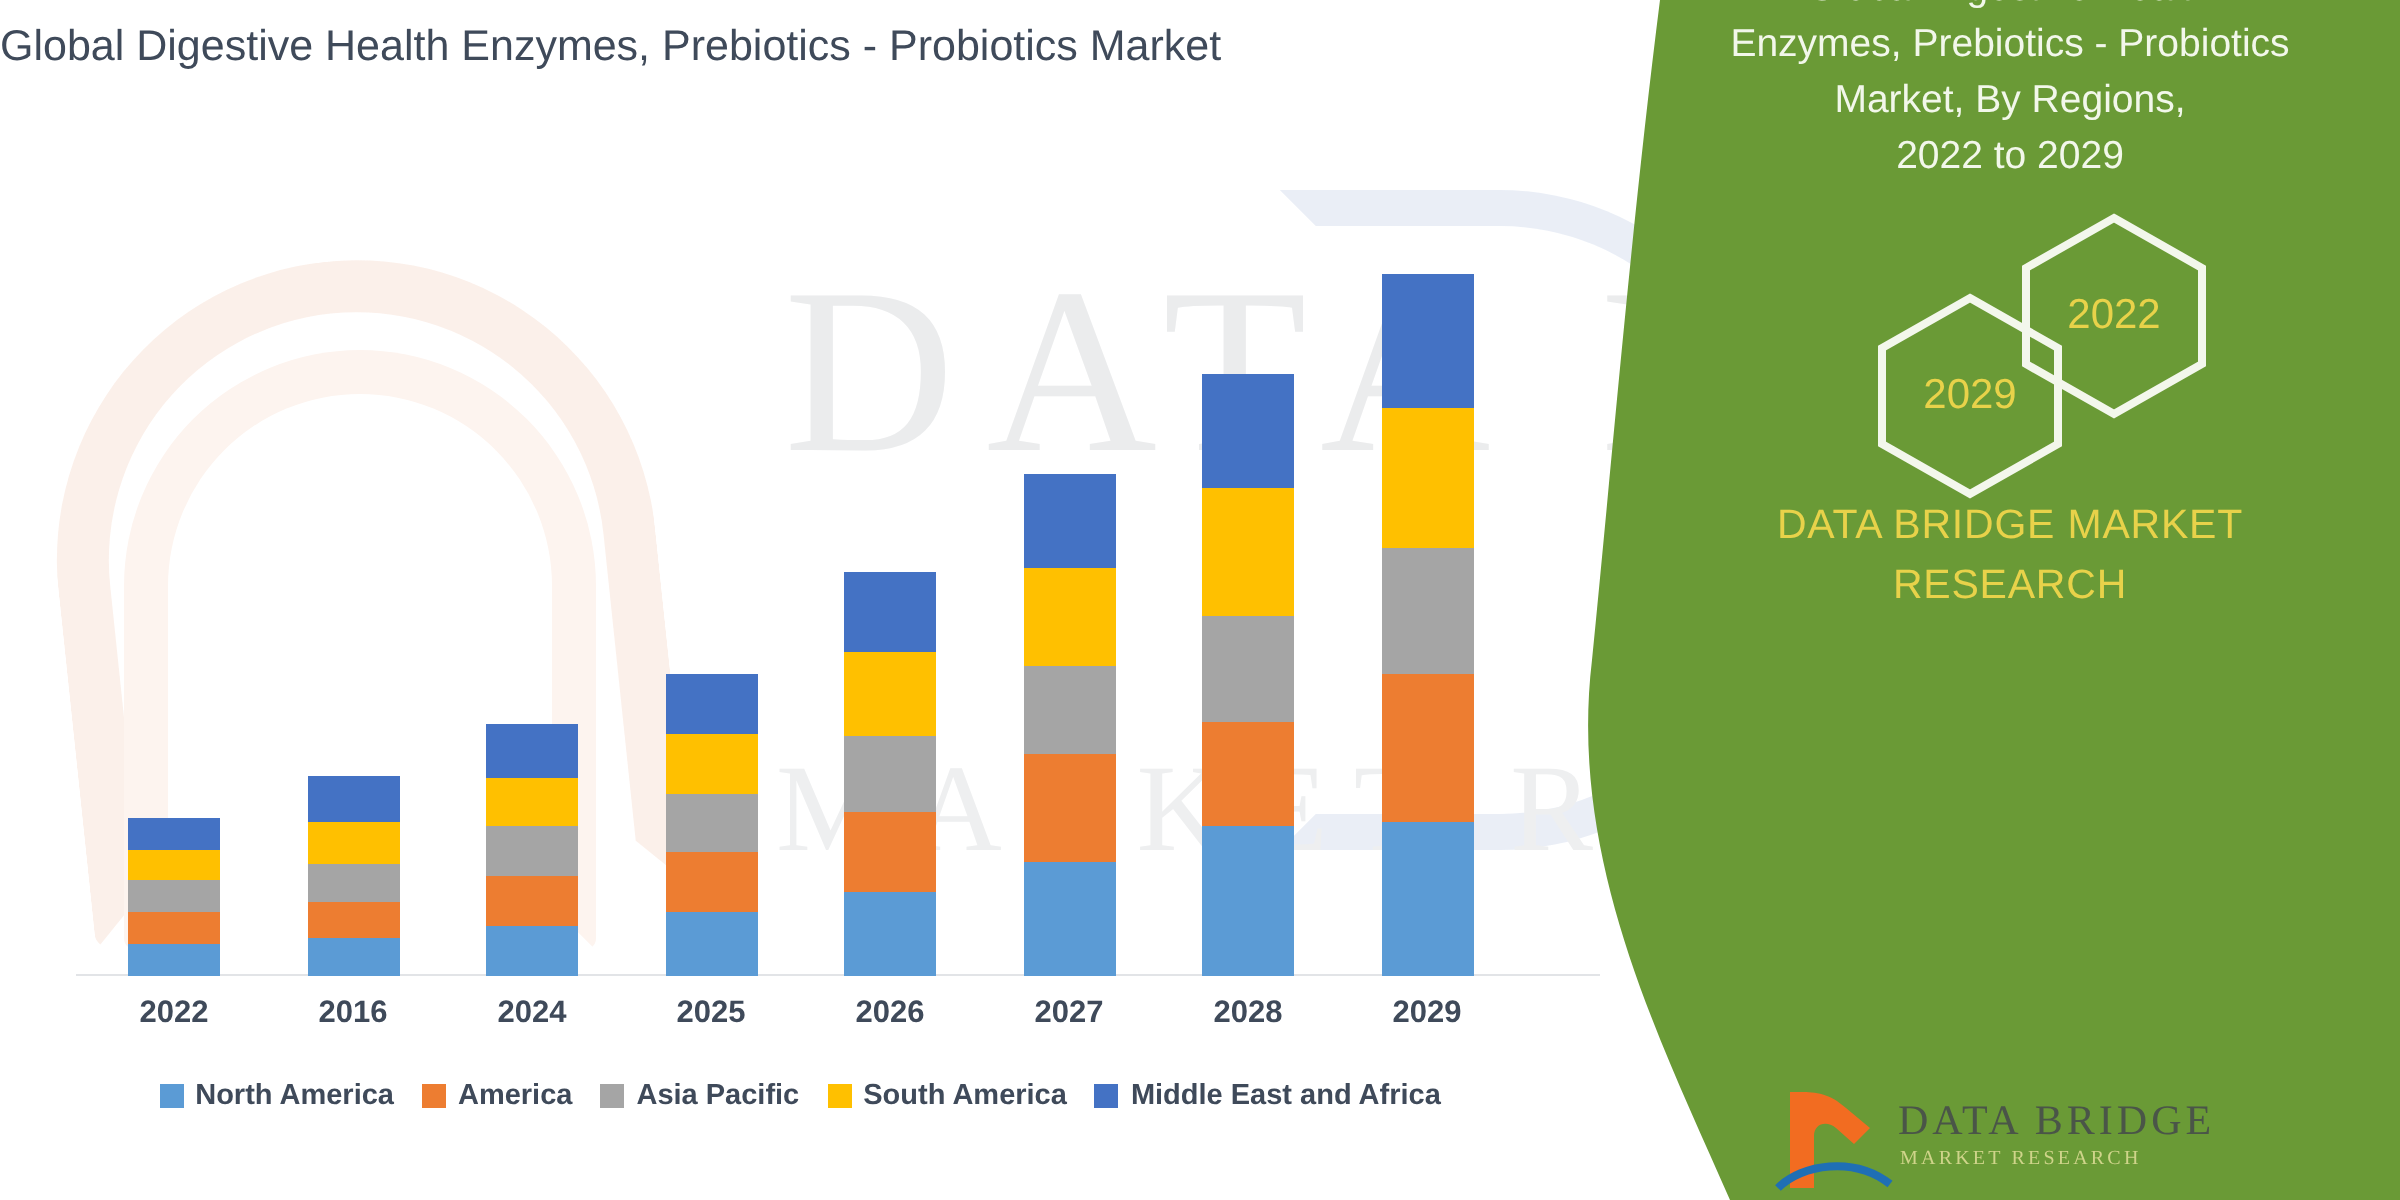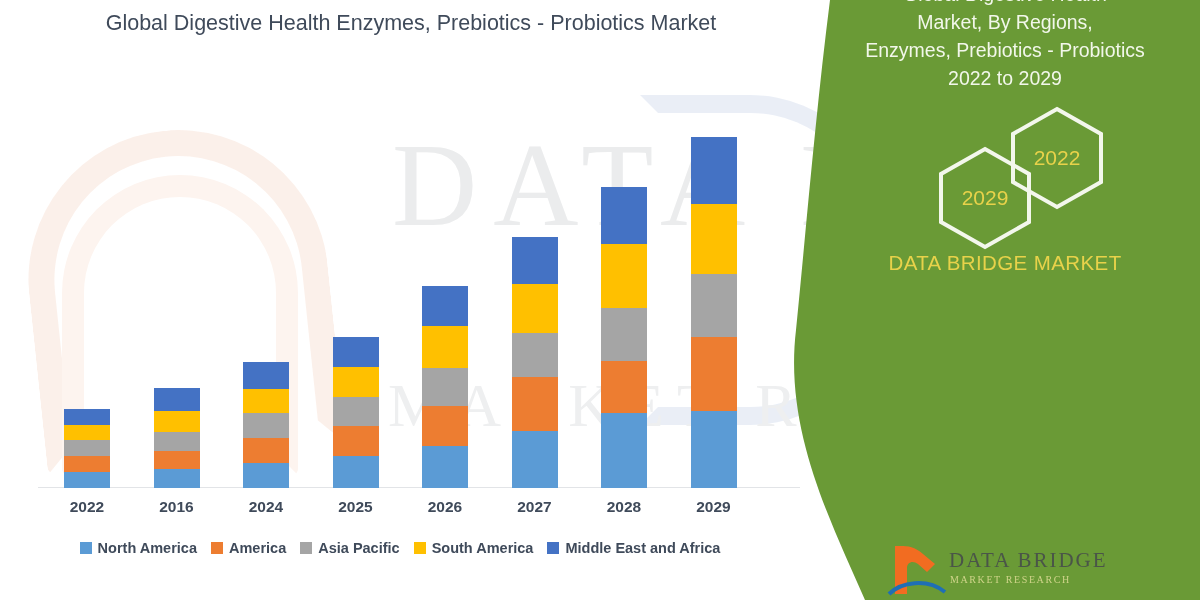--- a/index.html
+++ b/index.html
@@ -61,22 +61,21 @@
     width: 250px; height: 330px;
     border: 18px solid #e8edf6;
     border-radius: 0 140px 140px 0;
     border-left-color: transparent;
     opacity: .9;
   }
 
   
   .chart-title {
     position: absolute;
-    top: 8px; left: 16px; width: 790px;
-    text-align: center;
+    top: 8px; left: 0; width: 790px;
     color: #3f4a5a;
     font-size: 21.5px;
     line-height: 31px;
     font-weight: 400;
   }
   .axis-line {
     position: absolute;
     left: 38px; top: 487px;
     width: 762px; height: 1px;
     background: #e2e4e7;
@@ -315,42 +314,43 @@
     </div>
 
   <div class="green-panel">
     <svg class="green-shape" viewBox="0 0 430 600" preserveAspectRatio="none">
       <path d="M 60 0 L 430 0 L 430 600 L 95 600 C 60 520 14 430 26 330 C 36 230 46 110 60 0 Z" fill="#6a9a36"></path>
     </svg>
 
     <div class="panel-content">
       <div class="panel-title">
         <div>Global Digestive Health</div>
+        <div>Enzymes, Prebiotics - Probiotics</div>
         <div>Market, By Regions,</div>
-        <div>Enzymes, Prebiotics - Probiotics</div>
         <div>2022 to 2029</div>
       </div>
 
       <div class="hexes">
         <div class="hex hex-2022">
           <svg viewBox="0 0 96 106">
             <polygon points="48,4 92,29 92,77 48,102 4,77 4,29" fill="none" stroke="#f3f7ec" stroke-width="4"></polygon>
           </svg>
           <span>2022</span>
         </div>
         <div class="hex hex-2029">
           <svg viewBox="0 0 96 106">
             <polygon points="48,4 92,29 92,77 48,102 4,77 4,29" fill="none" stroke="#f3f7ec" stroke-width="4"></polygon>
           </svg>
           <span>2029</span>
         </div>
       </div>
 
       <div class="brand">
         <div>DATA BRIDGE MARKET</div>
+        <div>RESEARCH</div>
       </div>
 
       <div class="logo">
         <svg width="60" height="58" viewBox="0 0 60 58" style="position:absolute;left:0;top:2px;">
           <path d="M8 4 L8 52 L20 52 L20 26 C20 20 26 18 31 22 L40 30 L48 22 L36 12 C26 3 18 4 8 4 Z" fill="#f26c21"></path>
           <path d="M2 52 C14 40 40 36 58 50" fill="none" stroke="#1f6fb5" stroke-width="4"></path>
         </svg>
         <div class="logo-text">DATA BRIDGE</div>
         <div class="logo-sub">MARKET RESEARCH</div>
       </div>

